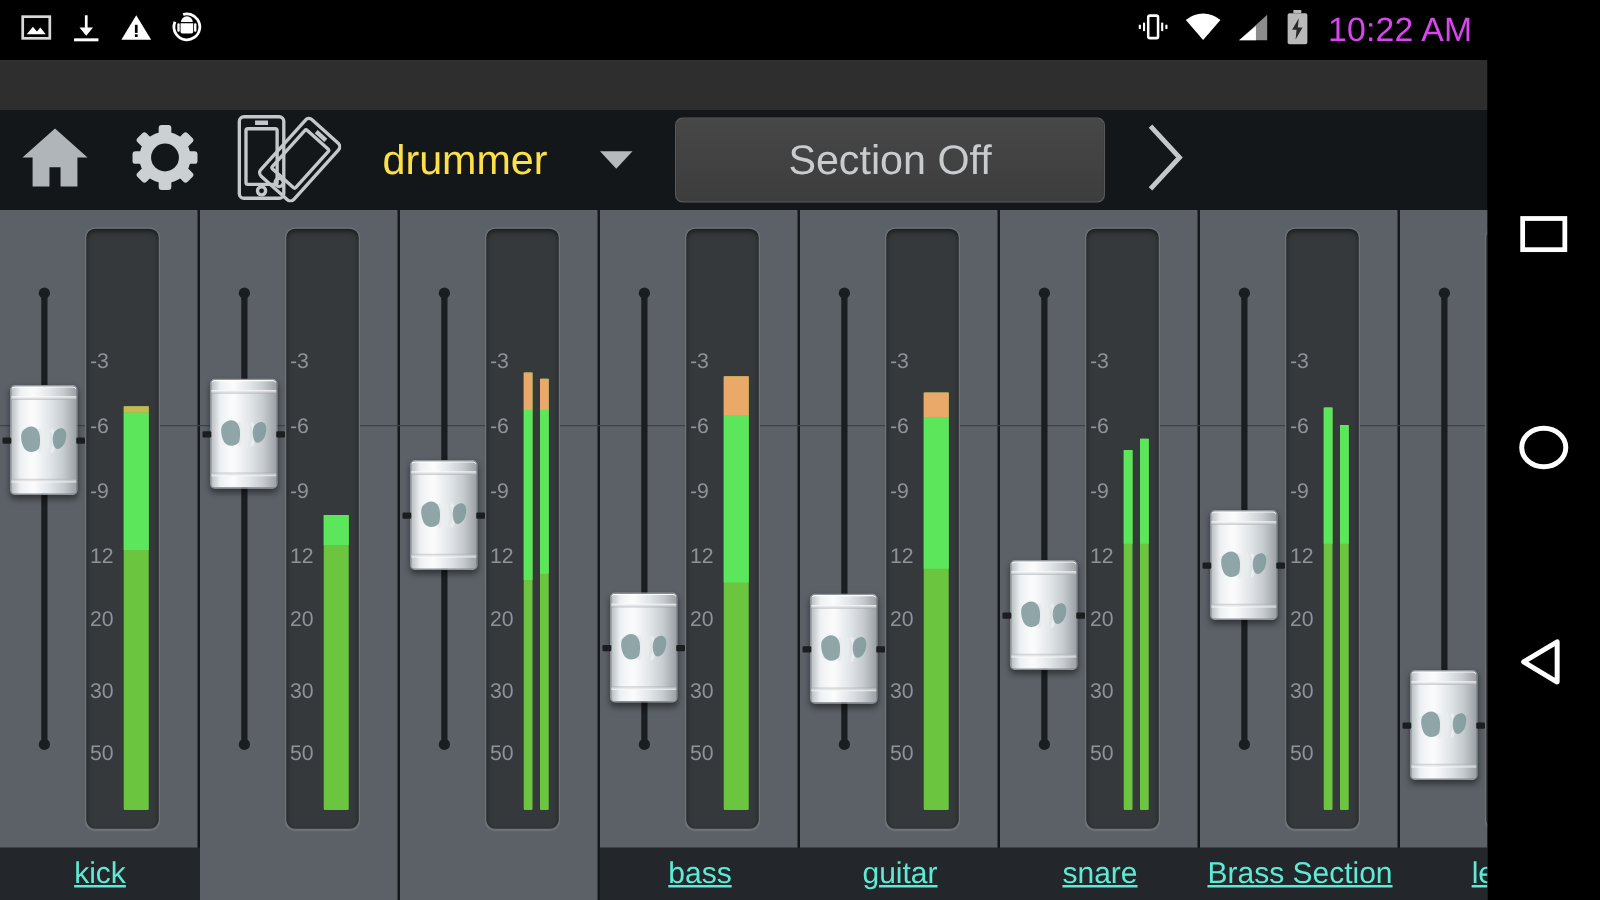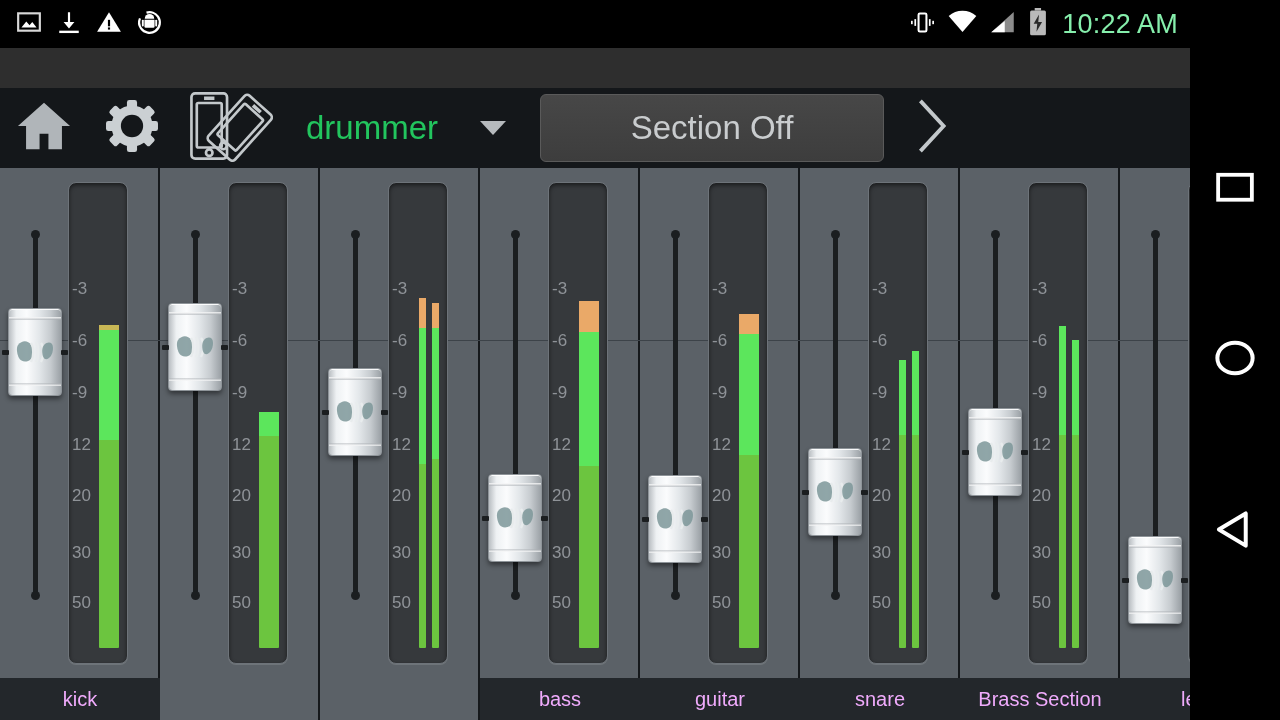--- a/index.html
+++ b/index.html
@@ -11,39 +11,39 @@
   #screen { position:relative; width:1280px; height:720px; background:#000; }
 
   
   #statusbar{
     position:absolute; left:0; top:0; width:1190px; height:48px;
     background:#000; display:flex; align-items:center;
   }
   #status-left{ display:flex; align-items:center; gap:14px; padding-left:16px; }
   #status-right{ margin-left:auto; display:flex; align-items:center; gap:12px; padding-right:12px; }
   .sicon{ display:block; }
-  #clock{ color:#86efac; font-size:27px; letter-spacing:.2px; margin-left:2px; }
+  #clock{ color:#d946ef; font-size:27px; letter-spacing:.2px; margin-left:2px; }
 
   
   #substrip{
     position:absolute; left:0; top:48px; width:1190px; height:40px;
     background:#2e2e2e;
   }
 
   
   #toolbar{
     position:absolute; left:0; top:88px; width:1190px; height:80px;
     background:#14171a; display:flex; align-items:center;
   }
   .tb-btn{ display:flex; align-items:center; justify-content:center; height:80px; }
   #tb-home{ width:88px; }
   #tb-gear{ width:88px; }
   #tb-rotate{ width:108px; }
   #proj-name{
-    color:#22c55e; font-size:33px; padding-left:22px; white-space:nowrap;
+    color:#fde047; font-size:33px; padding-left:22px; white-space:nowrap;
   }
   #proj-caret{
     width:0;height:0;border-left:13px solid transparent;border-right:13px solid transparent;
     border-top:14px solid #b6babd; margin-left:42px;
   }
   #groups-btn{
     margin-left:34px; width:344px; height:68px; border-radius:6px;
     background:linear-gradient(#474747,#3d3d3d);
     border:1px solid #5a5a5a;
     display:flex; align-items:center; justify-content:center;
@@ -127,21 +127,21 @@
   }
   .bar .hi{ position:absolute; left:0; width:100%; background:#5ce65c; }
   .bar .pk{ position:absolute; left:0; top:0; width:100%; }
 
   
   .namestrip{
     position:absolute; left:0; bottom:0; width:160px; height:42px;
     background:#23272b; display:flex; align-items:center; justify-content:center;
   }
   .namestrip span{
-    color:#f0abfc; font-size:20px; white-space:nowrap;
+    color:#5eead4; font-size:24px; white-space:nowrap;text-decoration:underline;
   }
 
   
   #navbar{
     position:absolute; right:0; top:0; width:90px; height:720px;
     background:#000; display:flex; flex-direction:column;
     align-items:center; justify-content:center; gap:110px;
   }
   .navbtn{ display:flex; align-items:center; justify-content:center; width:60px; height:60px; }
 </style>

